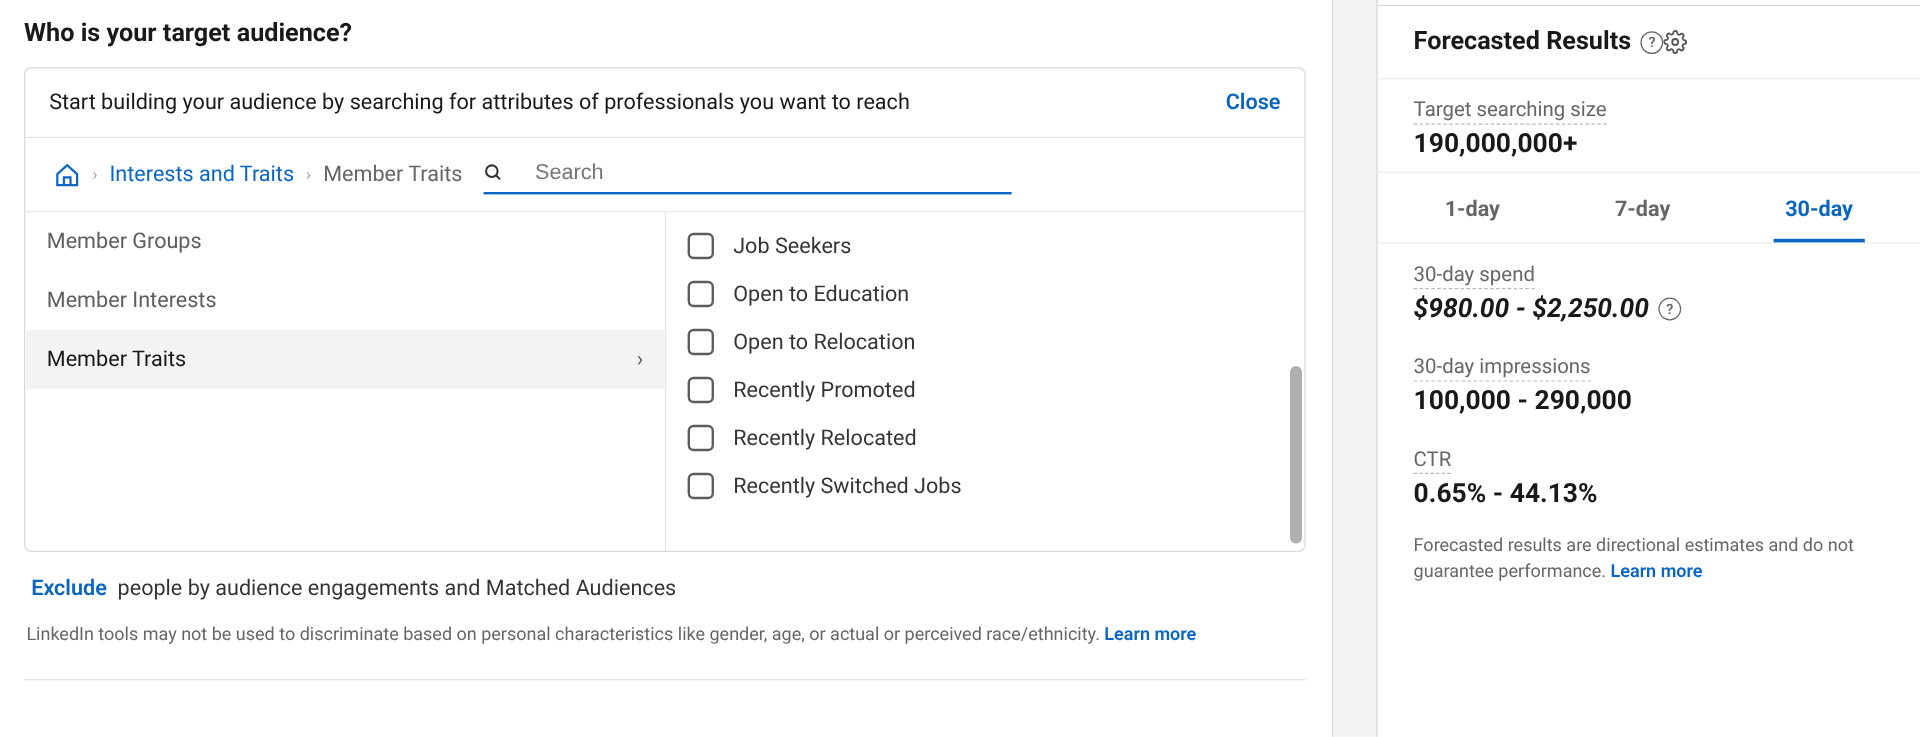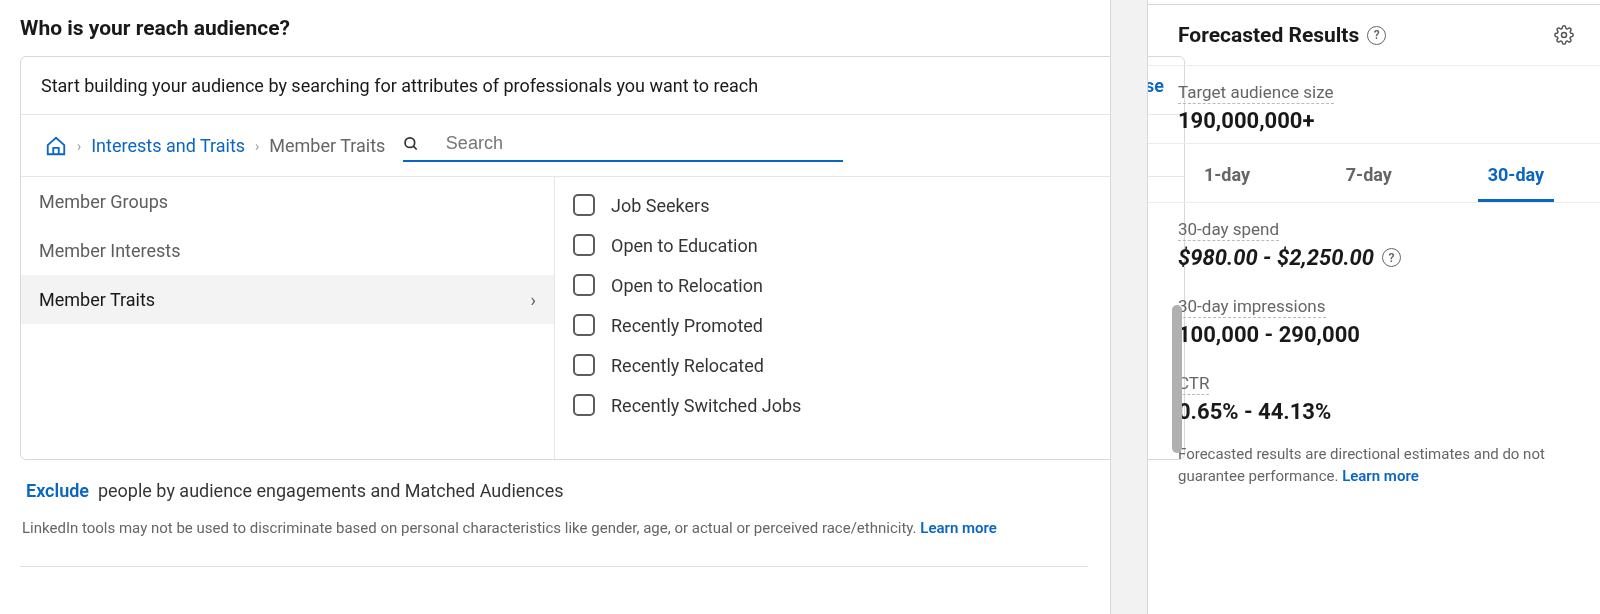--- a/index.html
+++ b/index.html
@@ -19,21 +19,21 @@
   }
   .main h1 {
     font-size: 21px;
     font-weight: 700;
     color: #000000e6;
     margin-bottom: 16px;
   }
   .panel {
     border: 1px solid #d9d9d9;
     border-radius: 6px;
-    width: 1165px;
+    width: 1068px;
     background: #fff;
   }
   .panel-header {
     display: flex;
     justify-content: space-between;
     align-items: center;
     padding: 18px 20px;
     border-bottom: 1px solid #e6e6e6;
   }
   .panel-header .desc {
@@ -186,21 +186,20 @@
     border-left: 1px solid #d9d9d9;
     border-right: 1px solid #d9d9d9;
   }
   .sidebar {
     flex: 1;
     border-top: 1px solid #d9d9d9;
     margin-top: 4px;
   }
   .sb-header {
     display: flex;
-    justify-content: space-between;
     align-items: center;
     padding: 18px 26px 18px 30px;
     border-bottom: 1px solid #ececec;
   }
   .sb-header h2 {
     font-size: 21px;
     font-weight: 700;
     color: #000000e6;
     display: flex;
     align-items: center;
@@ -277,21 +276,21 @@
     font-size: 15px;
     color: #666;
     line-height: 1.45;
   }
   .sb-note a { color: #0a66c2; font-weight: 600; text-decoration: none; cursor: pointer; }
 </style>
 </head>
 <body>
 
 <div class="main">
-  <h1>Who is your reach audience?</h1>
+  <h1>Who is your target audience?</h1>
 
   <div class="panel">
     <div class="panel-header">
       <div class="desc">Start building your audience by searching for attributes of professionals you want to reach</div>
       <div class="close">Close</div>
     </div>
 
     <div class="breadcrumb-row">
       <svg class="home-icon" viewBox="0 0 24 24" fill="none" stroke="currentColor" stroke-width="2">
         <path d="M3 11 L12 3 L21 11 V21 H3 Z"></path>
@@ -375,21 +374,21 @@
       <span>Forecasted Results</span>
       <span class="help-circle">?</span>
     </h2>
     <svg class="gear" viewBox="0 0 24 24" fill="none" stroke="currentColor" stroke-width="1.8">
       <circle cx="12" cy="12" r="3"></circle>
       <path d="M19.4 15a1.7 1.7 0 0 0 .34 1.87l.06.06a2 2 0 1 1-2.83 2.83l-.06-.06a1.7 1.7 0 0 0-1.87-.34 1.7 1.7 0 0 0-1.03 1.55V21a2 2 0 1 1-4 0v-.09a1.7 1.7 0 0 0-1.11-1.55 1.7 1.7 0 0 0-1.87.34l-.06.06a2 2 0 1 1-2.83-2.83l.06-.06a1.7 1.7 0 0 0 .34-1.87 1.7 1.7 0 0 0-1.55-1.03H3a2 2 0 1 1 0-4h.09a1.7 1.7 0 0 0 1.55-1.11 1.7 1.7 0 0 0-.34-1.87l-.06-.06a2 2 0 1 1 2.83-2.83l.06.06a1.7 1.7 0 0 0 1.87.34h.08A1.7 1.7 0 0 0 10.1 3.1V3a2 2 0 1 1 4 0v.09a1.7 1.7 0 0 0 1.03 1.55 1.7 1.7 0 0 0 1.87-.34l.06-.06a2 2 0 1 1 2.83 2.83l-.06.06a1.7 1.7 0 0 0-.34 1.87V9a1.7 1.7 0 0 0 1.55 1.03H21a2 2 0 1 1 0 4h-.09a1.7 1.7 0 0 0-1.55 1.03z"></path>
     </svg>
   </div>
 
   <div class="metric-block">
-    <div class="metric-label">Target audience size</div>
+    <div class="metric-label">Target searching size</div>
     <div class="metric-value">190,000,000+</div>
   </div>
 
   <hr class="sb-divider">
 
   <div class="tabs">
     <div class="tab">1-day</div>
     <div class="tab">7-day</div>
     <div class="tab active">30-day</div>
   </div>

